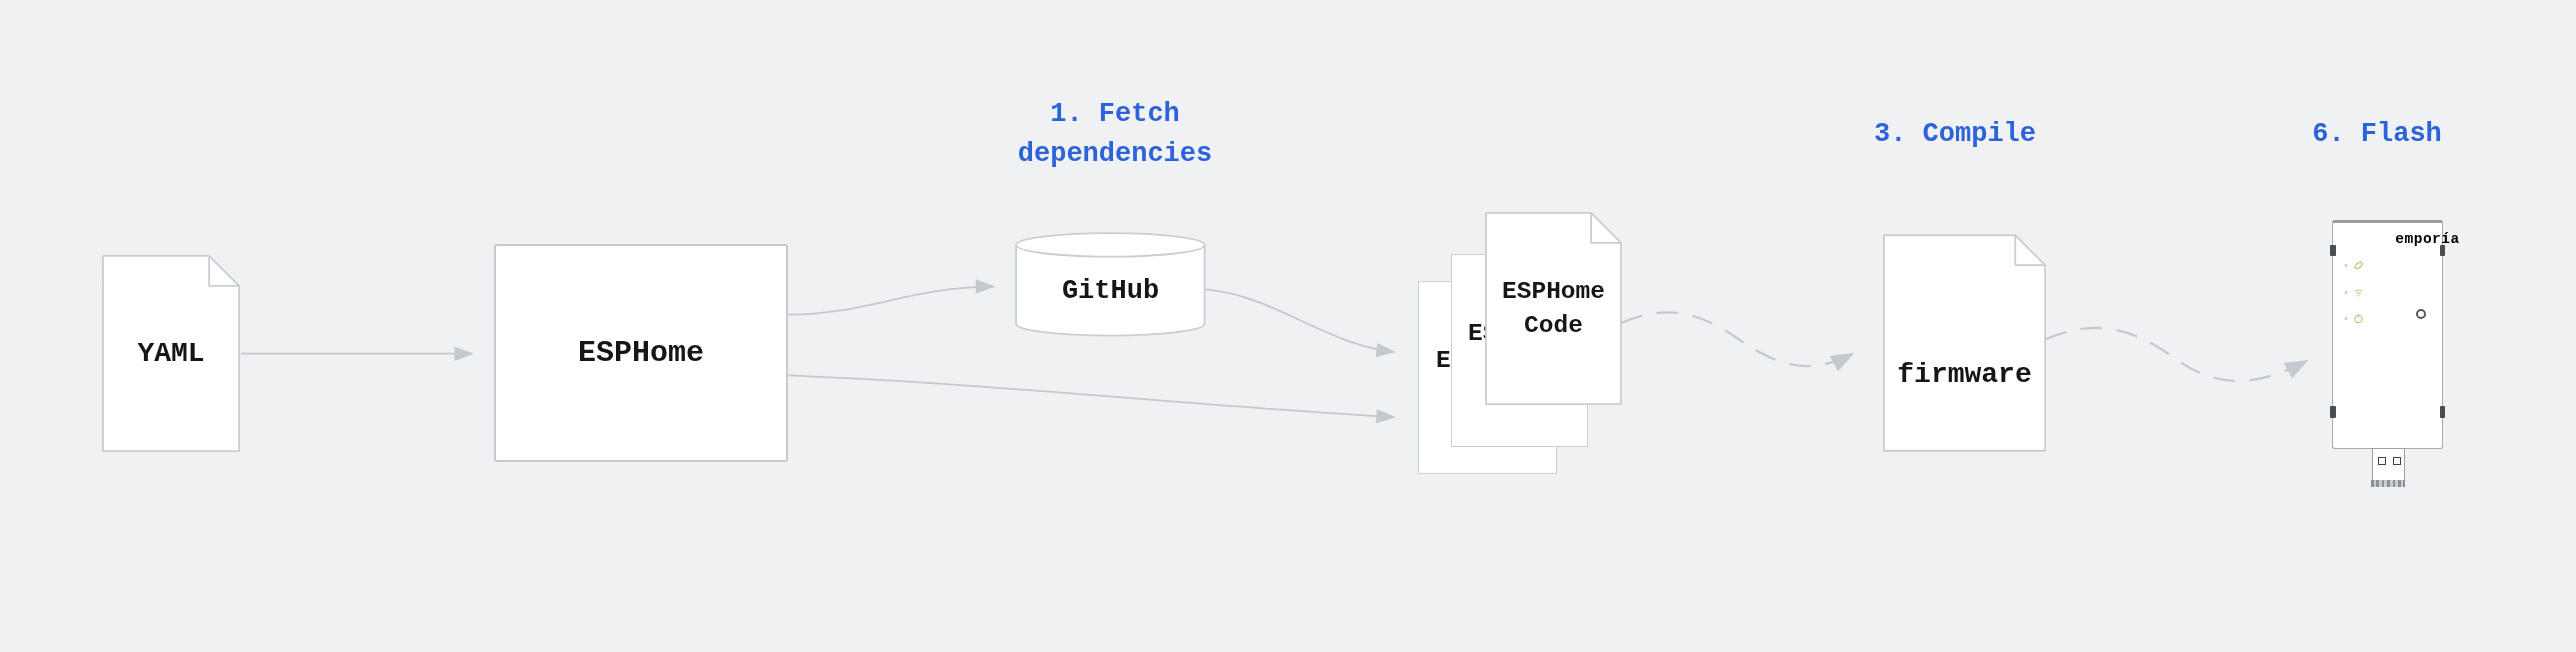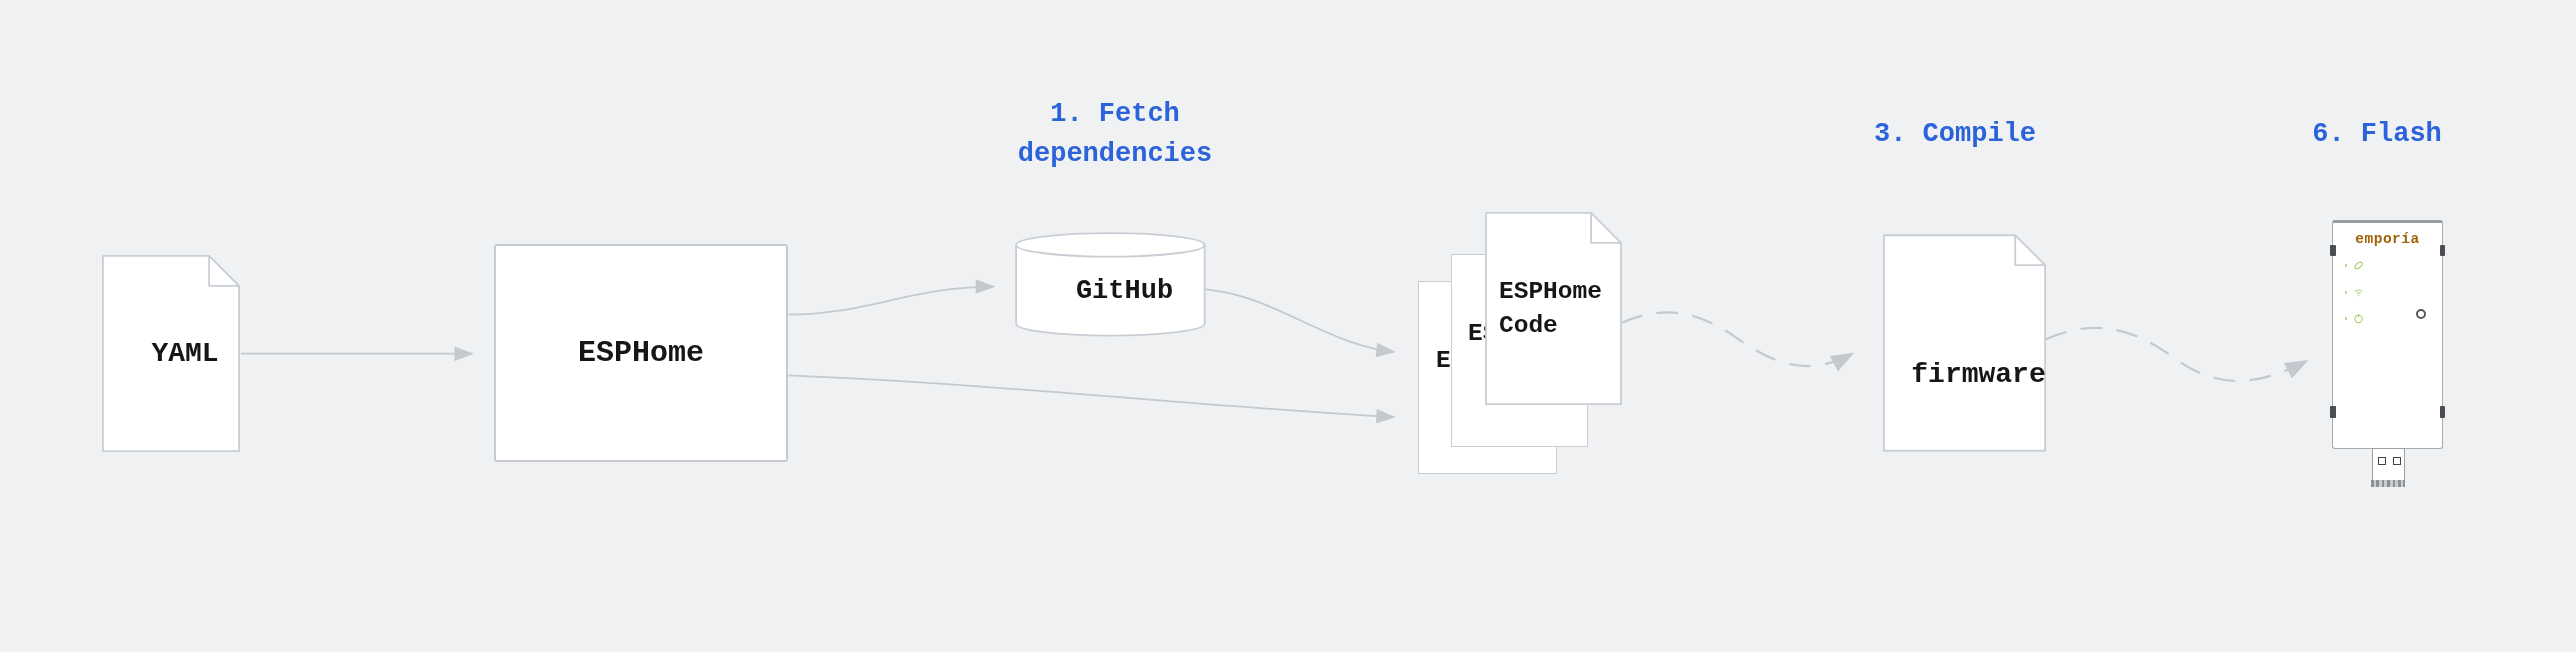--- a/index.html
+++ b/index.html
@@ -15,22 +15,22 @@
   .step{
     position:absolute;top:92px;width:208px;height:83px;
     display:flex;align-items:center;justify-content:center;
     text-align:center;
     color:#2d63da;font-size:27px;font-weight:bold;line-height:40px;
     z-index:5;
   }
   
   .node-text{
     position:absolute;display:flex;align-items:center;justify-content:center;
-    color:#161616;font-weight:bold;z-index:6;
-    pointer-events:none;line-height:34px;margin-left:14px;
+    text-align:center;color:#161616;font-weight:bold;z-index:6;
+    pointer-events:none;line-height:34px;
   }
   
   .docsvg{position:absolute;z-index:4;}
   
   .codedoc{
     position:absolute;background:#ffffff;border:1.8px solid #c9ced4;
     display:flex;align-items:center;justify-content:center;
     text-align:center;color:#161616;font-weight:bold;
     font-size:24.5px;line-height:34px;
   }
@@ -43,21 +43,21 @@
   }
   
   .device{position:absolute;left:2332px;top:220px;width:111px;height:267px;z-index:3;}
   .device-body{
     position:absolute;left:0;top:0;width:111px;height:229px;box-sizing:border-box;
     background:#ffffff;border:1.8px solid #a6abb0;border-top:3.6px solid #979ca1;
     border-radius:2.7px;
   }
   .device-logo{
     position:absolute;left:0;top:11px;width:111px;text-align:center;
-    color:#a16207;font-size:14.5px;font-weight:bold;letter-spacing:0.5px;
+    color:#000000;font-size:14.5px;font-weight:bold;letter-spacing:0.5px;padding-left:40px;
   }
   .led-row{position:absolute;left:12.7px;height:11px;display:flex;align-items:center;gap:5.4px;}
   .led-dot{width:2.7px;height:2.7px;border-radius:0.9px;background:#b5d687;}
   .clip{position:absolute;width:5.4px;height:11.8px;background:#4a4d51;border-radius:0.9px;}
   .device-button{
     position:absolute;left:84px;top:89px;width:10px;height:10px;box-sizing:border-box;
     border:2.3px solid #55585c;border-radius:50%;background:#ffffff;
   }
   .usb-body{
     position:absolute;left:40px;top:228px;width:33px;height:33px;box-sizing:border-box;

